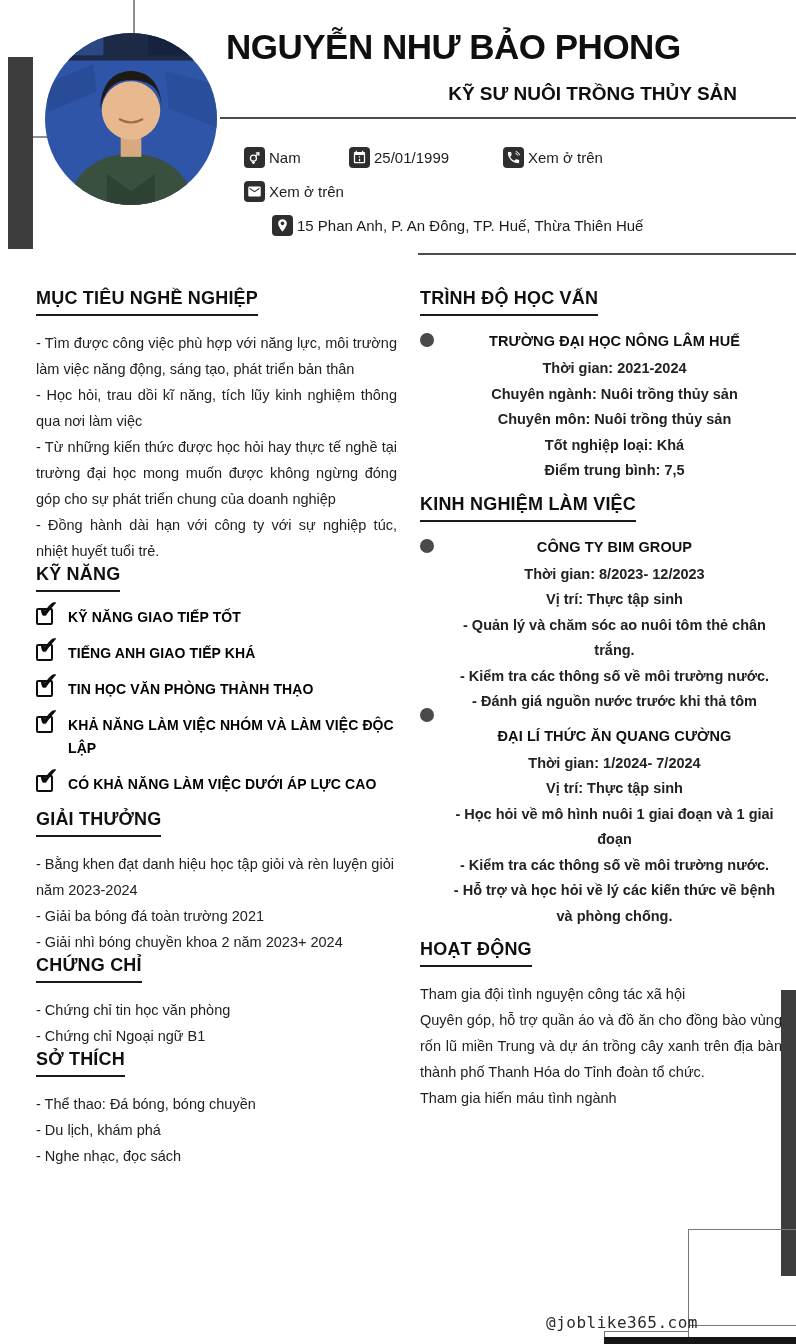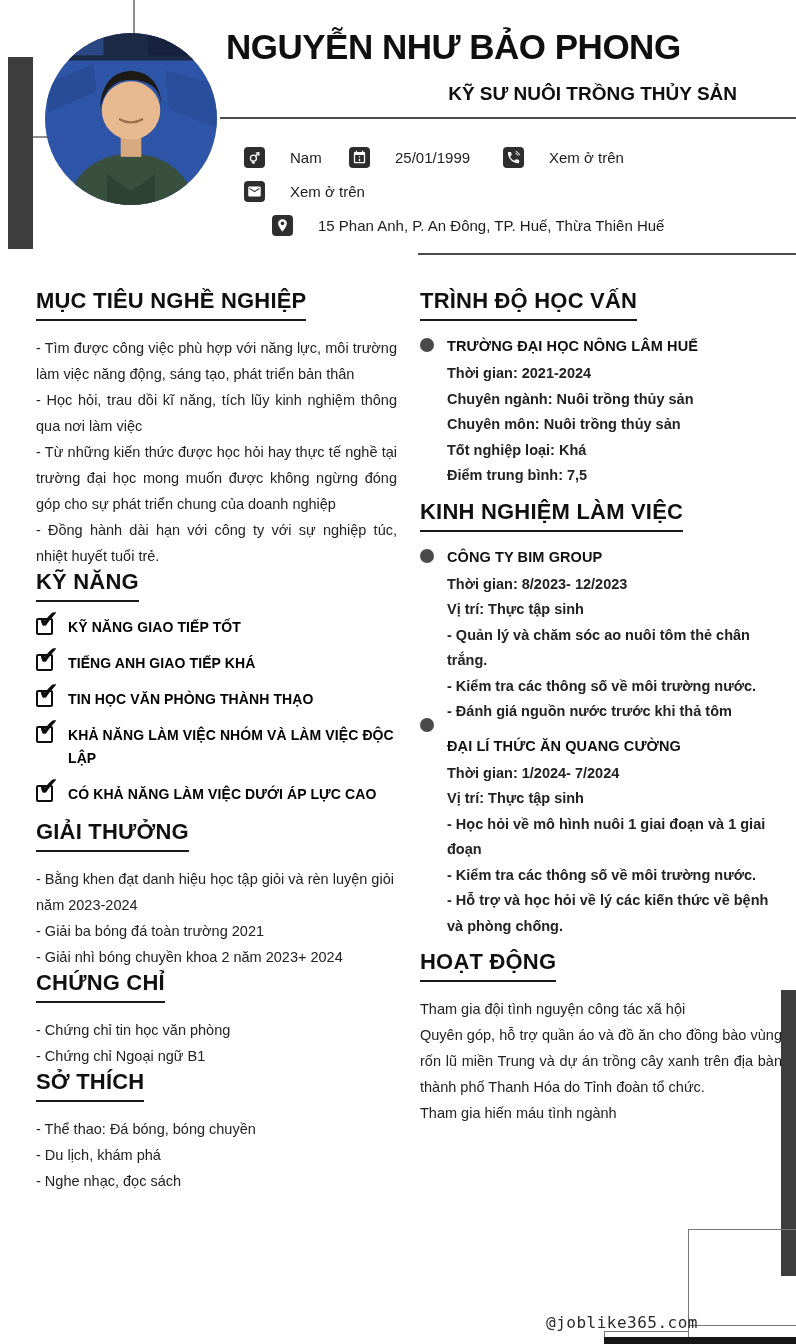--- a/index.html
+++ b/index.html
@@ -26,54 +26,54 @@
   .bottom-bar  { position:absolute; left:604px; right:0; bottom:0; height:7px; background:#161616; }
   .watermark   { position:absolute; left:546px; top:1313px; font-family:"DejaVu Sans Mono", monospace; font-size:16px; color:#2a2a2a; letter-spacing:0.5px; }
 
   
   .avatar { position:absolute; left:45px; top:33px; width:172px; height:172px; border-radius:50%; overflow:hidden; }
   .avatar svg { display:block; width:100%; height:100%; }
 
   
   .name { position:absolute; left:226px; top:27px; font-size:35px; font-weight:700; letter-spacing:-0.5px; color:#0f0f0f; white-space:nowrap; }
   .job-title { position:absolute; left:220px; right:59px; top:83px; text-align:right; font-size:19px; font-weight:700; color:#0f0f0f; }
-  .contact-cell { position:absolute; display:flex; align-items:center; gap:25px; height:22px; }
+  .contact-cell { position:absolute; display:flex; align-items:center; gap:4px; height:22px; }
   .contact-cell .label { font-size:15px; color:#1c1c1c; white-space:nowrap; }
   .icon-box { width:21px; height:21px; flex:none; background:#2e2e2e; border-radius:4px; display:flex; align-items:center; justify-content:center; }
   .icon-box svg { width:15px; height:15px; display:block; }
   .c-gender  { left:244px; top:146px; }
   .c-birth   { left:349px; top:146px; }
   .c-phone   { left:503px; top:146px; }
   .c-email   { left:244px; top:180px; }
   .c-address { left:244px; top:214px;padding-left:28px; }
 
   
   .col { position:absolute; top:288px; }
   .col-left  { left:36px;  width:361px; }
   .col-right { left:420px; width:362px; }
 
-  h2.sec { font-size:22px; font-weight:700; color:#101010; letter-spacing:0.2px; margin:0 0 14px 0; }
+  h2.sec { font-size:18px; font-weight:700; color:#101010; letter-spacing:0.2px; margin:0 0 14px 0; }
   h2.sec span { display:inline-block; border-bottom:2.5px solid #1a1a1a; padding-bottom:5px; }
 
   .para { font-size:14.5px; line-height:26px; text-align:justify; color:#222; }
   .line-item { font-size:14.5px; line-height:26px; color:#222; }
 
   .mt-skills { margin-top:36px; }
   .mt-sec    { margin-top:30px; }
   .mt-exp    { margin-top:24px; }
   .mt-act    { margin-top:42px; }
 
   
   .skill-row { display:flex; align-items:flex-start; gap:15px; margin-bottom:13px; }
   .cb { position:relative; width:17px; height:17px; border:2.5px solid #0d0d0d; border-radius:2px; flex:none; margin-top:2px; }
   .cb .tick { position:absolute; left:0px; top:-13px; font-family:"DejaVu Sans", sans-serif; font-size:25px; font-weight:700; color:#0d0d0d; line-height:1; }
   .skill-label { font-size:14px; font-weight:700; line-height:23px; color:#000000; letter-spacing:0.1px; }
 
   
-  .entry { position:relative; padding-left:27px; margin-bottom:10px; }
+  .entry { position:relative; padding-left:27px; margin-bottom:10px;text-align:center; }
   .entry::before { content:""; position:absolute; left:0; top:3px; width:14px; height:14px; border-radius:50%; background:#4a4a4a; }
   .entry.bullet-high::before { top:-17px; }
   .entry .company { font-size:14.5px; font-weight:700; color:#101010; line-height:23px; margin-bottom:3px; letter-spacing:0.1px; }
   .entry .line-item { line-height:25.5px;font-weight:bold; }
   .act .para { line-height:26px; }
 </style>
 </head>
 <body>
 
 <div class="vline-top"></div>

